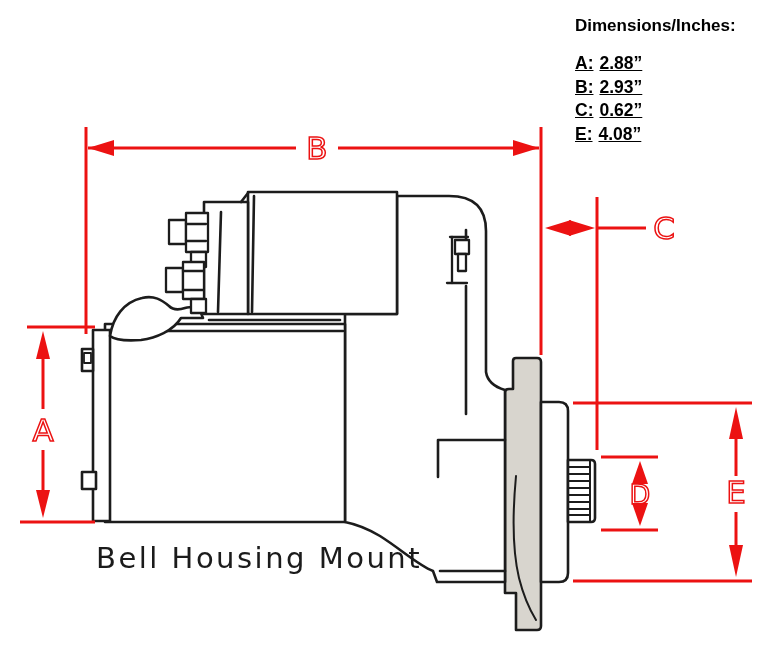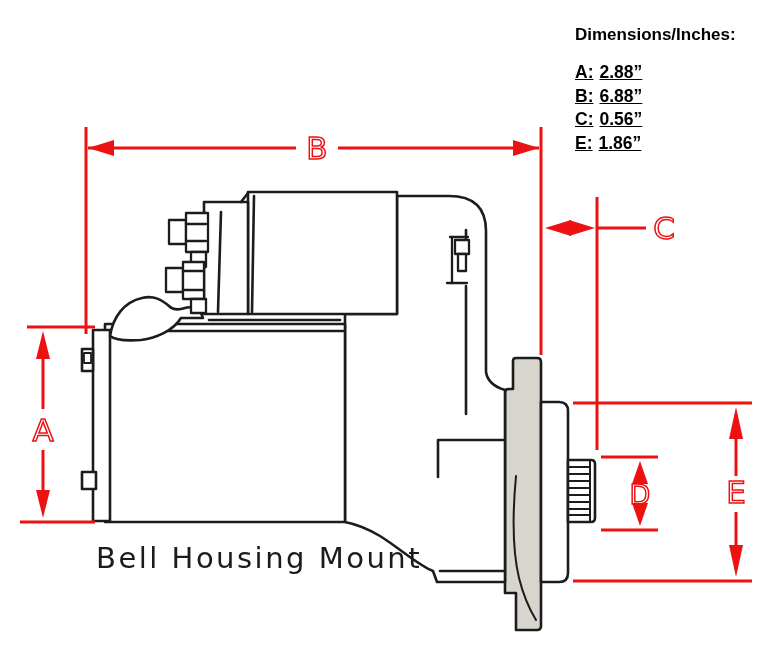--- a/index.html
+++ b/index.html
@@ -1,20 +1,20 @@
 <!DOCTYPE html>
 <html><head>
 <meta charset="utf-8">
 <style>
   html,body{margin:0;padding:0;background:#ffffff;}
   #stage{position:relative;width:775px;height:660px;background:#ffffff;overflow:hidden;
          font-family:"Liberation Sans",sans-serif;}
   #drawing{position:absolute;left:0;top:0;}
   #legend{position:absolute;left:575px;top:13px;color:#000;}
-  #legend .legend-title{font-size:17px;font-weight:bold;margin:12px 0 16px 0;}
+  #legend .legend-title{font-size:17px;font-weight:bold;margin:3px 0 16px 0;}
   #legend .legend-item{font-size:17.5px;font-weight:bold;line-height:23.5px;white-space:nowrap;text-decoration:underline;}
   #legend .legend-item .dim-label{margin-right:6px;}
   .dim-letter{font-family:"DejaVu Sans",sans-serif;}
   .caption-text{font-family:"DejaVu Sans",sans-serif;letter-spacing:2.5px;}
 </style>
 </head>
 <body>
 
 <div id="stage">
 
@@ -157,23 +157,23 @@
 
     <text class="caption-text" x="96" y="568" font-size="29" fill="#1b1b1b">Bell Housing Mount</text>
   </svg>
 
   <div id="legend">
     <div class="legend-title">Dimensions/Inches:</div>
     <div class="legend-item">
       <span class="dim-label">A:</span><span>2.88”</span>
     </div>
     <div class="legend-item">
-      <span class="dim-label">B:</span><span>6.88”</span>
+      <span class="dim-label">B:</span><span>2.93”</span>
     </div>
     <div class="legend-item">
-      <span class="dim-label">C:</span><span>0.56”</span>
+      <span class="dim-label">C:</span><span>0.62”</span>
     </div>
     <div class="legend-item">
-      <span class="dim-label">E:</span><span>1.86”</span>
+      <span class="dim-label">E:</span><span>4.08”</span>
     </div>
   </div>
 
 </div>
 
 </body></html>

